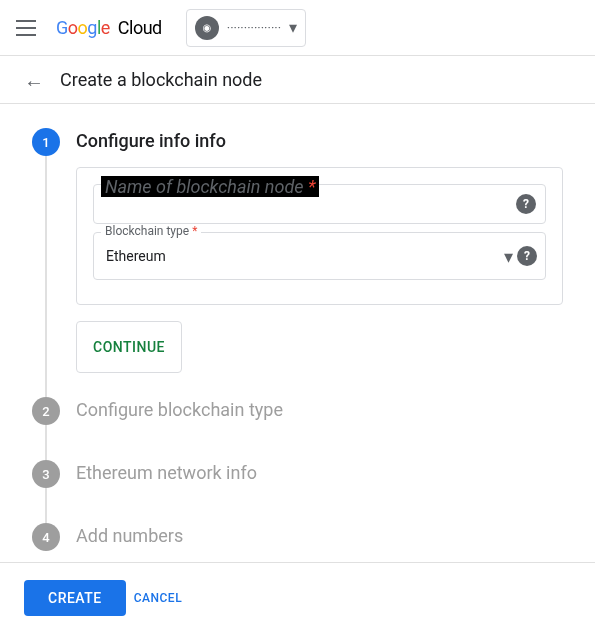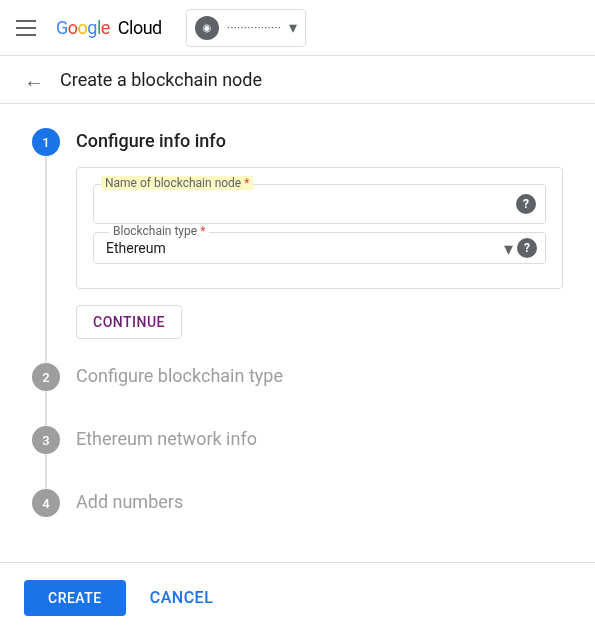--- a/index.html
+++ b/index.html
@@ -224,24 +224,25 @@
       padding: 0 40px 0 12px;
       font-size: 14px;
       color: #202124;
       outline: none;
     }
 
     .input-label {
       position: absolute;
       top: -8px;
       left: 8px;
-      background: #fef9c3;
+      background: #000000;
       padding: 0 4px;
-      font-size: 12px;
-      color: #5f6368;
+      font-size: 18px;
+      color: #5f6368;
+      font-style: italic;
     }
 
     .required {
       color: #ea4335;
     }
 
     .help-icon {
       position: absolute;
       right: 10px;
       width: 20px;
@@ -265,33 +266,33 @@
 
     
     .select-wrapper {
       position: relative;
       margin-bottom: 8px;
     }
 
     .select-label {
       position: absolute;
       top: -8px;
-      left: 16px;
+      left: 8px;
       background: #fff;
       padding: 0 4px;
       font-size: 12px;
       color: #5f6368;
       z-index: 1;
     }
 
     .select-input {
       display: flex;
       align-items: center;
       width: 100%;
-      height: 32px;
+      height: 48px;
       border: 1px solid #dadce0;
       border-radius: 4px;
       padding: 0 64px 0 12px;
       font-size: 14px;
       color: #202124;
       cursor: pointer;
       background: #fff;
       position: relative;
     }
 
@@ -317,60 +318,59 @@
       justify-content: center;
       font-size: 12px;
       font-weight: bold;
       cursor: pointer;
     }
 
     .continue-btn {
       background: #fff;
       border: 1px solid #dadce0;
       border-radius: 4px;
-      padding: 8px 16px;
+      padding: 17px 16px;
       font-size: 14px;
       font-weight: 500;
-      color: #701a75;
+      color: #15803d;
       cursor: pointer;
       letter-spacing: 0.5px;
     }
 
     
     .bottom-bar {
       position: absolute;
       bottom: 0;
       left: 0;
       right: 0;
       height: 70px;
       border-top: 1px solid #e0e0e0;
       display: flex;
       align-items: center;
       padding: 0 24px;
-      gap: 16px;
       background: #fff;
     }
 
     .create-btn {
       background: #1a73e8;
       color: #fff;
       border: none;
       border-radius: 4px;
       padding: 10px 24px;
       font-size: 14px;
       font-weight: 500;
       cursor: pointer;
       letter-spacing: 0.5px;
     }
 
     .cancel-btn {
       background: transparent;
       border: none;
       color: #1a73e8;
-      font-size: 16px;
+      font-size: 12px;
       font-weight: 500;
       cursor: pointer;
       padding: 10px 8px;
       letter-spacing: 0.5px;
     }
   </style>
 </head>
 <body>
 
 <div class="top-nav">

